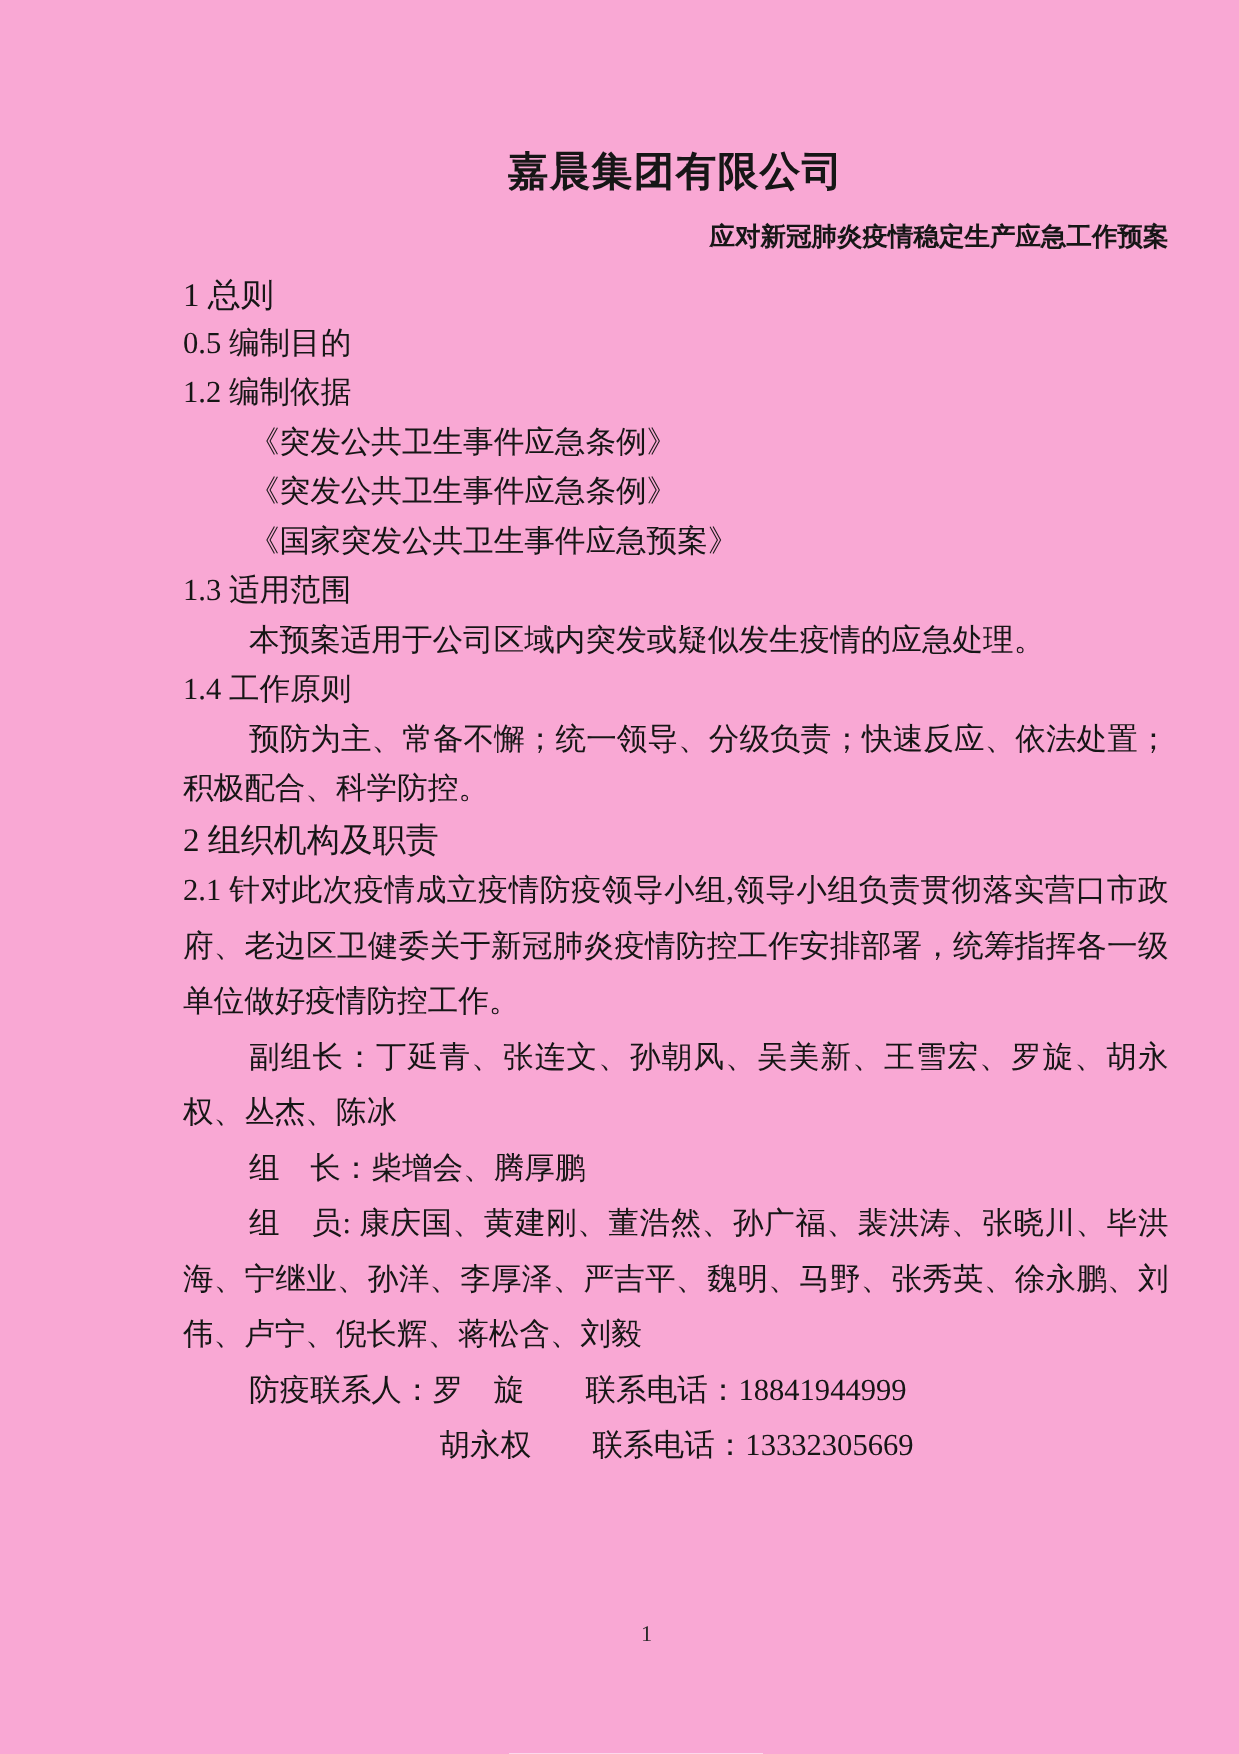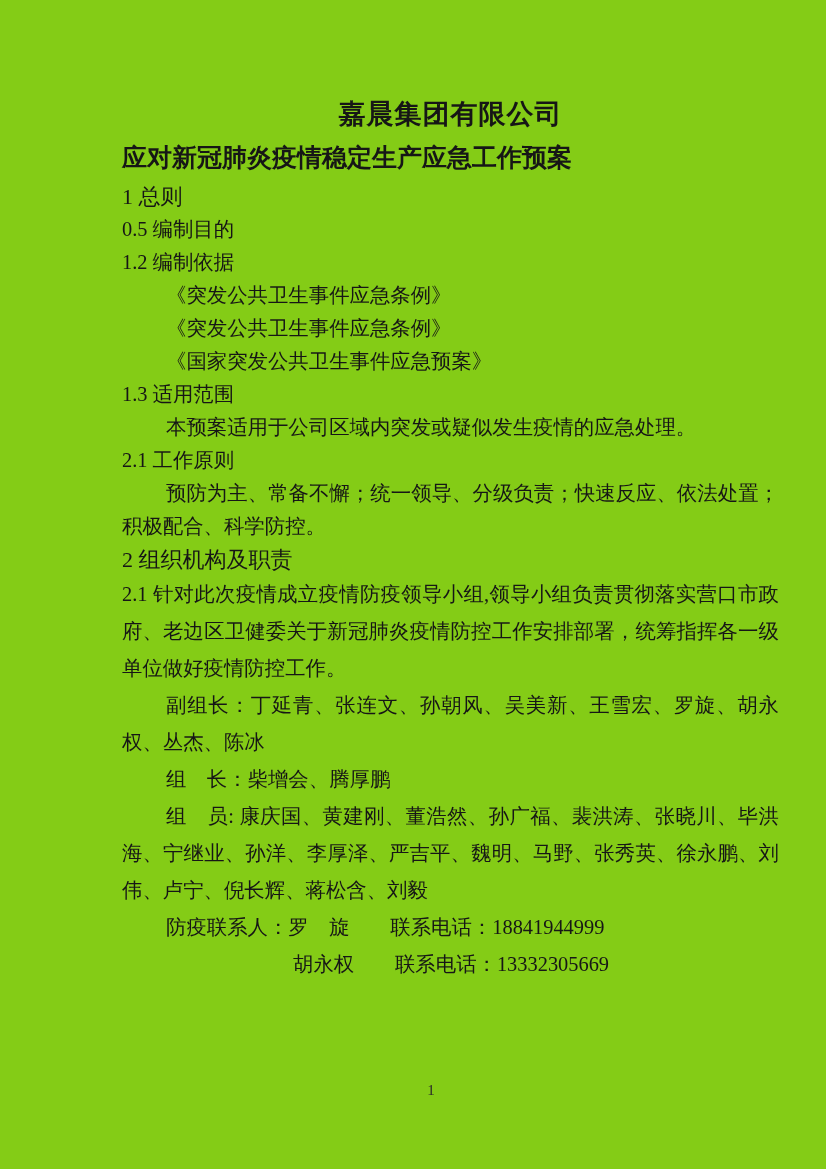--- a/index.html
+++ b/index.html
@@ -5,40 +5,40 @@
   html, body {
     margin: 0;
     padding: 0;
     background: #ffffff;
   }
   .page {
     position: relative;
     width: 826px;
     height: 1169px;
     box-sizing: border-box;
-    background: #84cc16;
+    background: #f9a8d4;
     padding: 92px 47px 0 122px;
     font-family: "Liberation Serif", "DejaVu Serif", serif;
     color: #161616;
     overflow: hidden;
   }
   .doc-title {
     margin: 0;
     font-size: 27px;
     line-height: 44px;
     font-weight: bold;
     text-align: center;
     letter-spacing: 1px;
   }
   .doc-subtitle {
     margin: 0;
-    font-size: 25px;
+    font-size: 17px;
     line-height: 44px;
     font-weight: bold;
-    text-align: left;
+    text-align: right;
   }
   .sec { margin: 0; }
   .h1 {
     margin: 0;
     font-size: 22px;
     line-height: 33px;
     font-weight: normal;
     text-align: left;
   }
   .sec1 .h2,
@@ -91,21 +91,21 @@
     <p class="body indent">《突发公共卫生事件应急条例》</p>
 
     <p class="body indent">《突发公共卫生事件应急条例》</p>
 
     <p class="body indent">《国家突发公共卫生事件应急预案》</p>
 
     <p class="h2">1.3 适用范围</p>
 
     <p class="body indent">本预案适用于公司区域内突发或疑似发生疫情的应急处理。</p>
 
-    <p class="h2">2.1 工作原则</p>
+    <p class="h2">1.4 工作原则</p>
 
     <p class="body indent">预防为主、常备不懈；统一领导、分级负责；快速反应、依法处置；积极配合、科学防控。</p>
   </section>
 
   <section class="sec sec2">
     <h3 class="h1">2 组织机构及职责</h3>
 
     <p class="body2 noindent intro">2.1 针对此次疫情成立疫情防疫领导小组,领导小组负责贯彻落实营口市政府、老边区卫健委关于新冠肺炎疫情防控工作安排部署，统筹指挥各一级单位做好疫情防控工作。</p>
 
     <p class="body2 indent">副组长：丁延青、张连文、孙朝风、吴美新、王雪宏、罗旋、胡永权、丛杰、陈冰</p>

